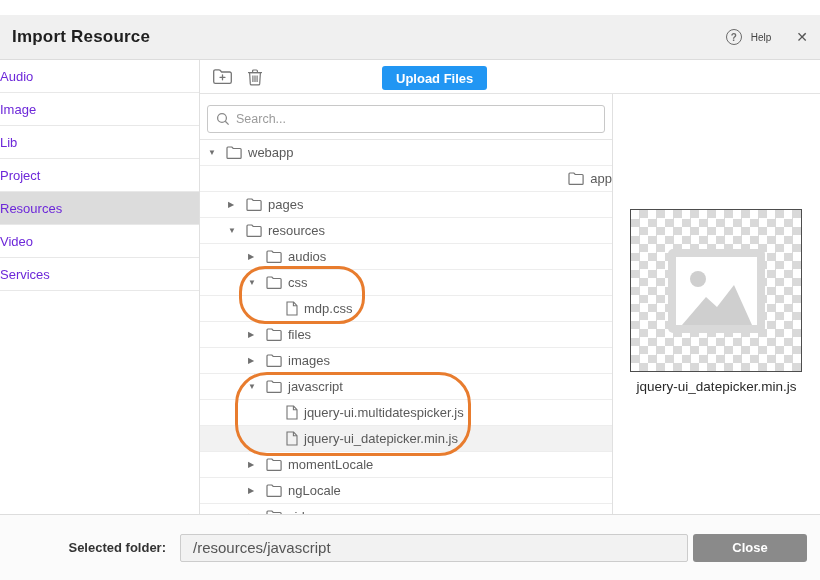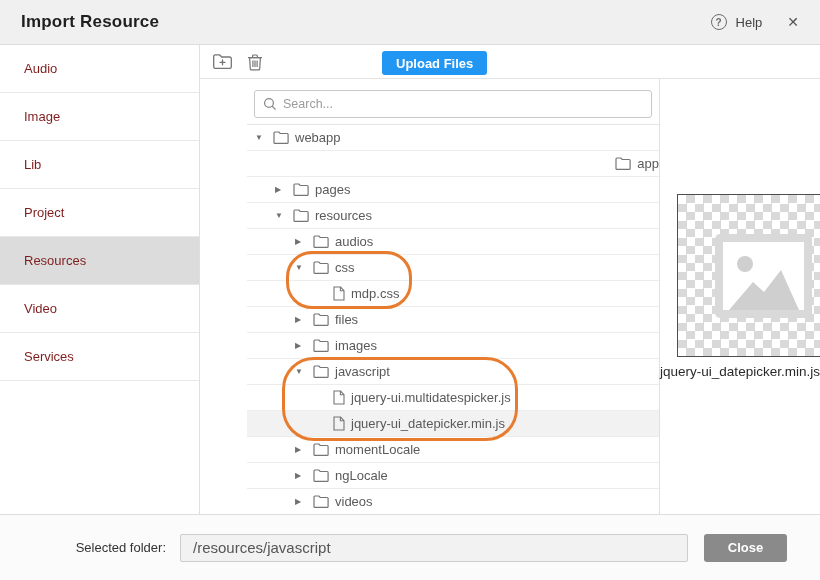--- a/index.html
+++ b/index.html
@@ -3,47 +3,47 @@
 <meta charset="utf-8">
 <style>
   * { box-sizing: border-box; margin: 0; padding: 0; }
   html,body { background:#fff; }
   body { font-family: "Liberation Sans", sans-serif; }
   .dialog { width:820px; height:580px; background:#fff; position:relative; overflow:hidden;
             display:flex; flex-direction:column; }
 
   
   .header { height:45px; flex:0 0 45px; background:#f0f0f0; border-bottom:1px solid #dcdcdc;
-            display:flex; align-items:center; padding:0 21px; }
+            display:flex; align-items:center; padding:0 12px;margin-top:15px; }
   .title { font-size:17px; font-weight:bold; color:#1f1f1f; letter-spacing:.2px; }
   .header-right { margin-left:auto; display:flex; align-items:center; gap:9px; }
   .help-icon { width:16px; height:16px; border:1.3px solid #6b6b6b; border-radius:50%;
                color:#6b6b6b; font-size:10px; font-weight:bold; display:flex;
                align-items:center; justify-content:center; cursor:pointer; }
-  .help-text { font-size:13px; color:#444; cursor:pointer; }
+  .help-text { font-size:10px; color:#444; cursor:pointer; }
   .close-x { font-size:14px; color:#555; margin-left:16px; cursor:pointer; }
 
   
   .bodyrow { flex:1 1 auto; display:flex; min-height:0; }
   .sidebar { width:200px; flex:0 0 200px; border-right:1px solid #e0e0e0; }
-  .side-item { height:48px; display:flex; align-items:center; padding-left:24px;
-               font-size:13px; color:#7f1d1d; border-bottom:1px solid #e8e8e8; cursor:pointer; }
+  .side-item { height:33px; display:flex; align-items:center; padding-left:0;
+               font-size:13px; color:#6d28d9; border-bottom:1px solid #e8e8e8; cursor:pointer; }
   .side-item.selected { background:#dcdcdc; }
 
   .right-region { flex:1 1 auto; display:flex; flex-direction:column; min-width:0; }
   .toolbar { height:34px; flex:0 0 34px; border-bottom:1px solid #e3e3e3; position:relative;
              display:flex; align-items:center; padding-left:12px; gap:14px; }
   .tb-icon { display:flex; align-items:center; cursor:pointer; }
   .upload-btn { position:absolute; left:182px; top:6px; height:24px; padding:0 14px;
                 background:var(--accent,#2196f3); color:#fff; border:none; border-radius:3px;
                 font-family:"Liberation Sans",sans-serif; font-size:13px; font-weight:bold; cursor:pointer; }
 
   .content-row { flex:1 1 auto; display:flex; min-height:0; }
   .tree-panel { width:413px; flex:0 0 413px; border-right:1px solid #e0e0e0;
-                display:flex; flex-direction:column; overflow:hidden;margin-left:47px; }
+                display:flex; flex-direction:column; overflow:hidden; }
   .search-box { margin:11px 7px 6px 7px; height:28px; border:1px solid #c8c8c8; border-radius:3px;
                 display:flex; align-items:center; padding:0 8px; background:#fff; }
   .search-box input { border:none; outline:none; flex:1; font-size:12.5px; color:#444;
                       font-family:"Liberation Sans",sans-serif; margin-left:6px; background:transparent; }
   .search-box input::placeholder { color:#9b9b9b; }
 
   .tree { position:relative; border-top:1px solid #e5e5e5; flex:1; overflow:hidden; }
   .tree-row { height:26px; display:flex; align-items:center; border-bottom:1px solid #ededed;
               font-size:13px; color:#5a5a5a; cursor:pointer; }
   .tree-row.selected { background:#f2f2f2; }
@@ -65,25 +65,25 @@
   .ph-frame { width:97px; height:84px; background:#d9d9d9; border-radius:5px;
               display:flex; align-items:center; justify-content:center; }
   .ph-inner { width:81px; height:68px; background:#fff; display:flex; align-items:flex-end; justify-content:center; overflow:hidden; }
   .caption { position:absolute; left:0; right:0; top:285px; text-align:center;
              font-size:13.5px; color:#2a2a2a; }
 
   
   .footer { height:66px; flex:0 0 66px; background:#fbfbfb; border-top:1px solid #ddd;
             display:flex; align-items:center; }
   .footer-label { width:166px; flex:0 0 166px; text-align:right; font-size:13px;
-                  font-weight:normal; color:#333; }
+                  font-weight:bold; color:#333; }
   .footer-input { margin-left:14px; width:508px; height:28px; background:#f2f2f2;
                   border:1px solid #ccc; border-radius:2px; font-size:15px; color:#555;
                   font-family:"Liberation Sans",sans-serif; padding:0 12px; outline:none; }
-  .close-btn { margin-left:16px; width:83px; height:28px; background:var(--close-gray,#8a8a8a);
+  .close-btn { margin-left:5px; width:114px; height:28px; background:var(--close-gray,#8a8a8a);
                color:#fff; border:none; border-radius:3px; font-size:13px; font-weight:bold;
                font-family:"Liberation Sans",sans-serif; cursor:pointer; }
 </style>
 </head>
 <body>
 
 <div class="dialog">
 
   <div class="header">
     <div class="title">Import Resource</div>

